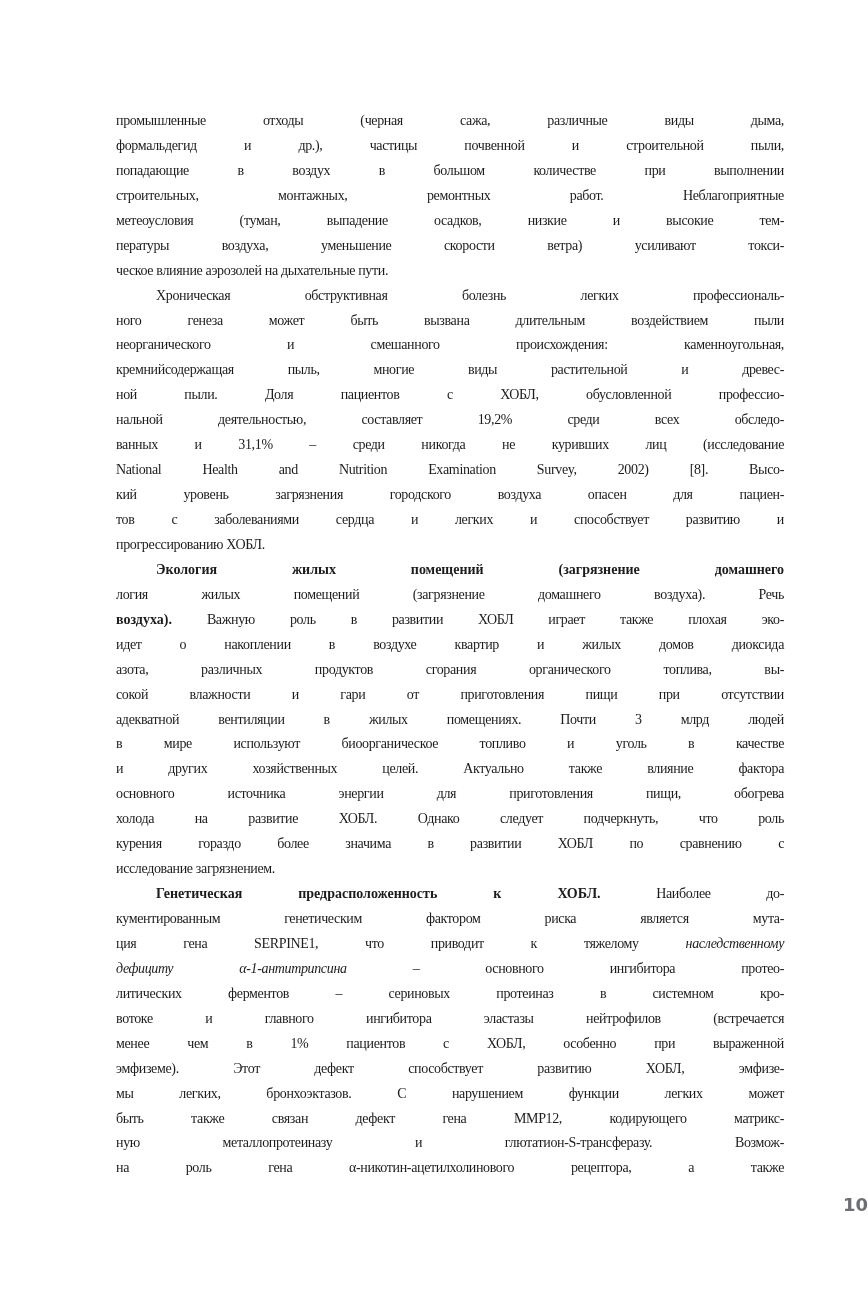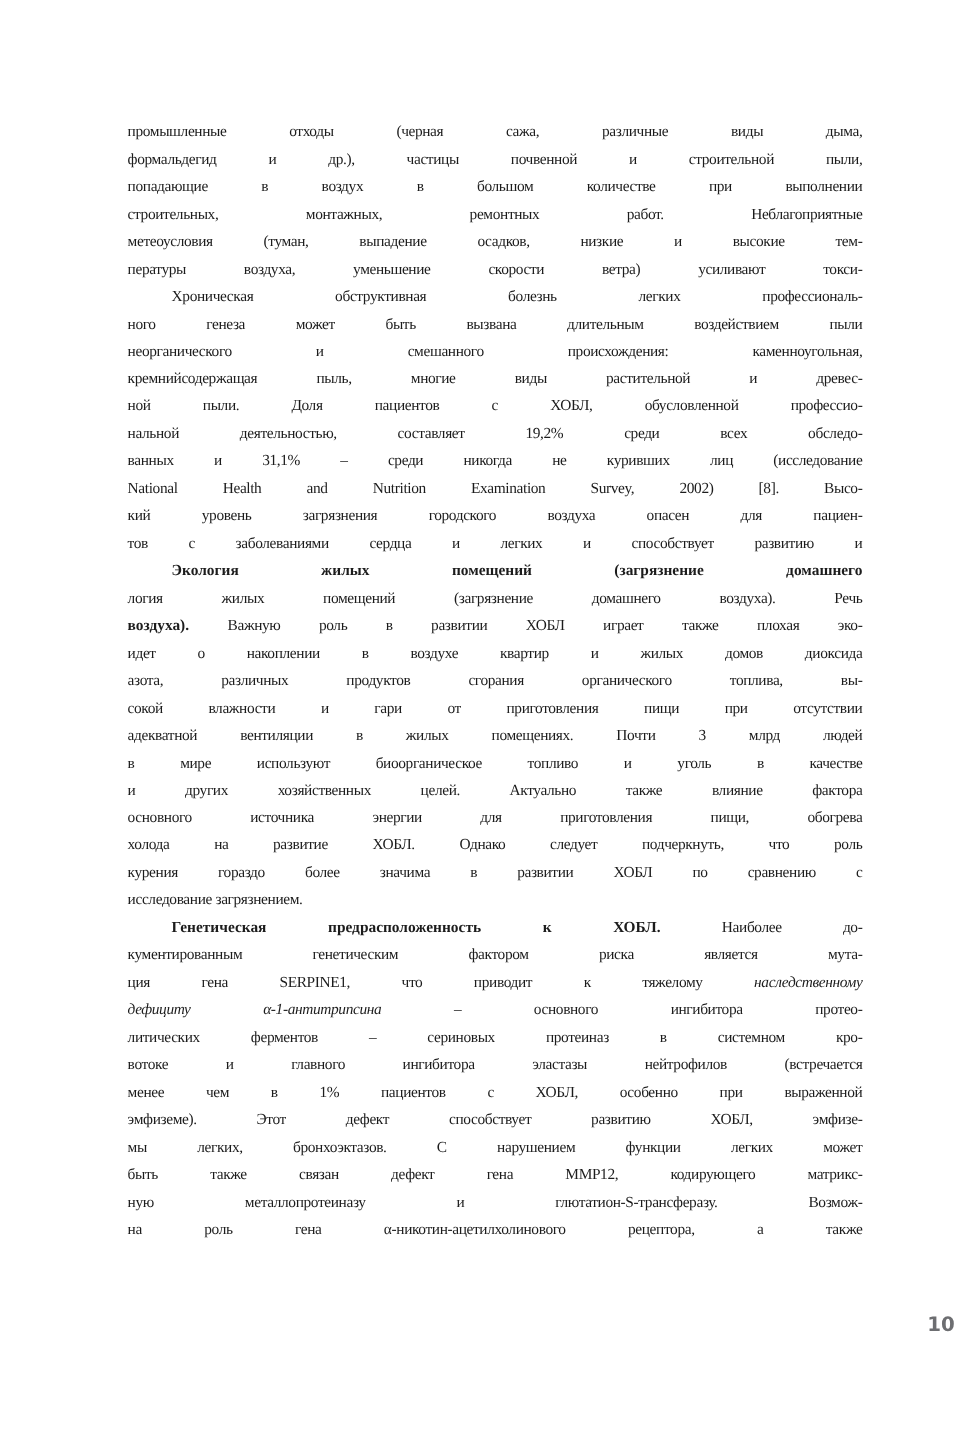--- a/index.html
+++ b/index.html
@@ -41,33 +41,35 @@
 
 <div class="page">
 
   <p>
     <span class="line">промышленные отходы (черная сажа, различные виды дыма,</span>
     <span class="line">формальдегид и др.), частицы почвенной и строительной пыли,</span>
     <span class="line">попадающие в воздух в большом количестве при выполнении</span>
     <span class="line">строительных, монтажных, ремонтных работ. Неблагоприятные</span>
     <span class="line">метеоусловия (туман, выпадение осадков, низкие и высокие тем-</span>
     <span class="line">пературы воздуха, уменьшение скорости ветра) усиливают токси-</span>
+    <span class="line last">ческое влияние аэрозолей на дыхательные пути.</span>
   </p>
 
   <p>
     <span class="line ind">Хроническая обструктивная болезнь легких профессиональ-</span>
     <span class="line">ного генеза может быть вызвана длительным воздействием пыли</span>
     <span class="line">неорганического и смешанного происхождения: каменноугольная,</span>
     <span class="line">кремнийсодержащая пыль, многие виды растительной и древес-</span>
     <span class="line">ной пыли. Доля пациентов с ХОБЛ, обусловленной профессио-</span>
     <span class="line">нальной деятельностью, составляет 19,2% среди всех обследо-</span>
     <span class="line">ванных и 31,1% – среди никогда не куривших лиц (исследование</span>
     <span class="line">National Health and Nutrition Examination Survey, 2002) [8]. Высо-</span>
     <span class="line">кий уровень загрязнения городского воздуха опасен для пациен-</span>
     <span class="line">тов с заболеваниями сердца и легких и способствует развитию и</span>
+    <span class="line last">прогрессированию ХОБЛ.</span>
   </p>
 
   <p>
     <span class="line ind"><span class="bold">Экология жилых помещений (загрязнение домашнего</span></span>
     <span class="line">логия жилых помещений (загрязнение домашнего воздуха). Речь</span>
     <span class="line"><span class="bold">воздуха).</span><span> Важную роль в развитии ХОБЛ играет также плохая эко-</span></span>
     <span class="line">идет о накоплении в воздухе квартир и жилых домов диоксида</span>
     <span class="line">азота, различных продуктов сгорания органического топлива, вы-</span>
     <span class="line">сокой влажности и гари от приготовления пищи при отсутствии</span>
     <span class="line">адекватной вентиляции в жилых помещениях. Почти 3 млрд людей</span>

